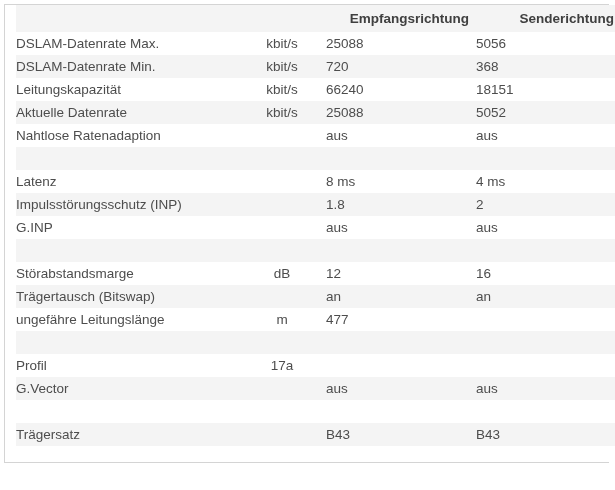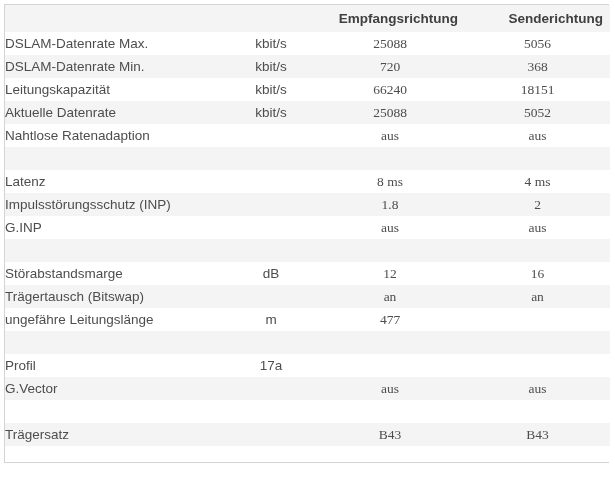--- a/index.html
+++ b/index.html
@@ -9,20 +9,21 @@
     width: 615px;
     height: 490px;
     overflow: hidden;
   }
   .table-wrap {
     margin: 4px;
     border: 1px solid #d4d4d4;
     width: 605px;
     box-sizing: border-box;
     background: #ffffff;
+    padding-left: 11px;
   }
   table.stats {
     width: 100%;
     border-collapse: collapse;
     table-layout: fixed;
     font-family: "Liberation Sans", "DejaVu Sans", sans-serif;
     font-size: 13.5px;
     color: #4d4d4d;
   }
   table.stats col.c1 { width: 222px; }
@@ -43,21 +44,21 @@
     font-weight: bold;
     color: #404040;
     text-align: right;
     padding-right: 7px;
   }
   table.stats tbody tr { height: 23px; background: #ffffff; margin-top: 16px; }
   table.stats tbody tr:nth-child(even) { background: #f4f4f4; }
   table.stats tbody tr.partial { height: 16px; }
   td.c-label { text-align: left; padding-left: 8px; }
   td.c-unit  { text-align: center; }
-  td.c-num   { text-align: center; padding-right: 7px; font-family: Liberation Serif, serif; }
+  td.c-num   { text-align: left; padding-right: 7px; }
 </style>
 </head>
 <body>
 
 <div class="table-wrap">
   <table class="stats">
     <colgroup>
       <col class="c1">
         <col class="c2">
         <col class="c3">

